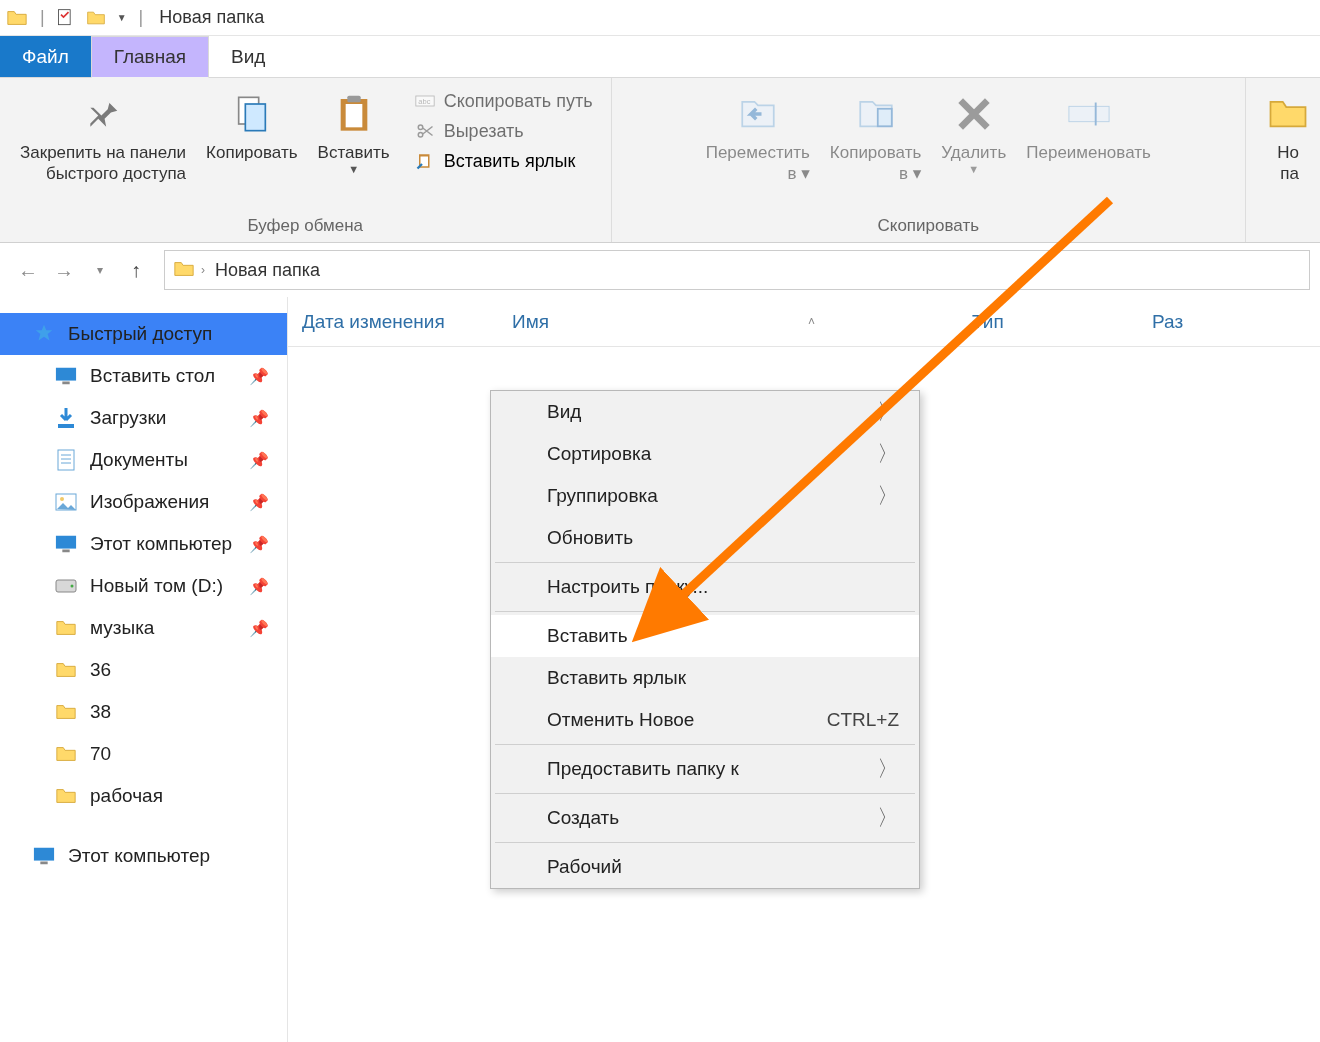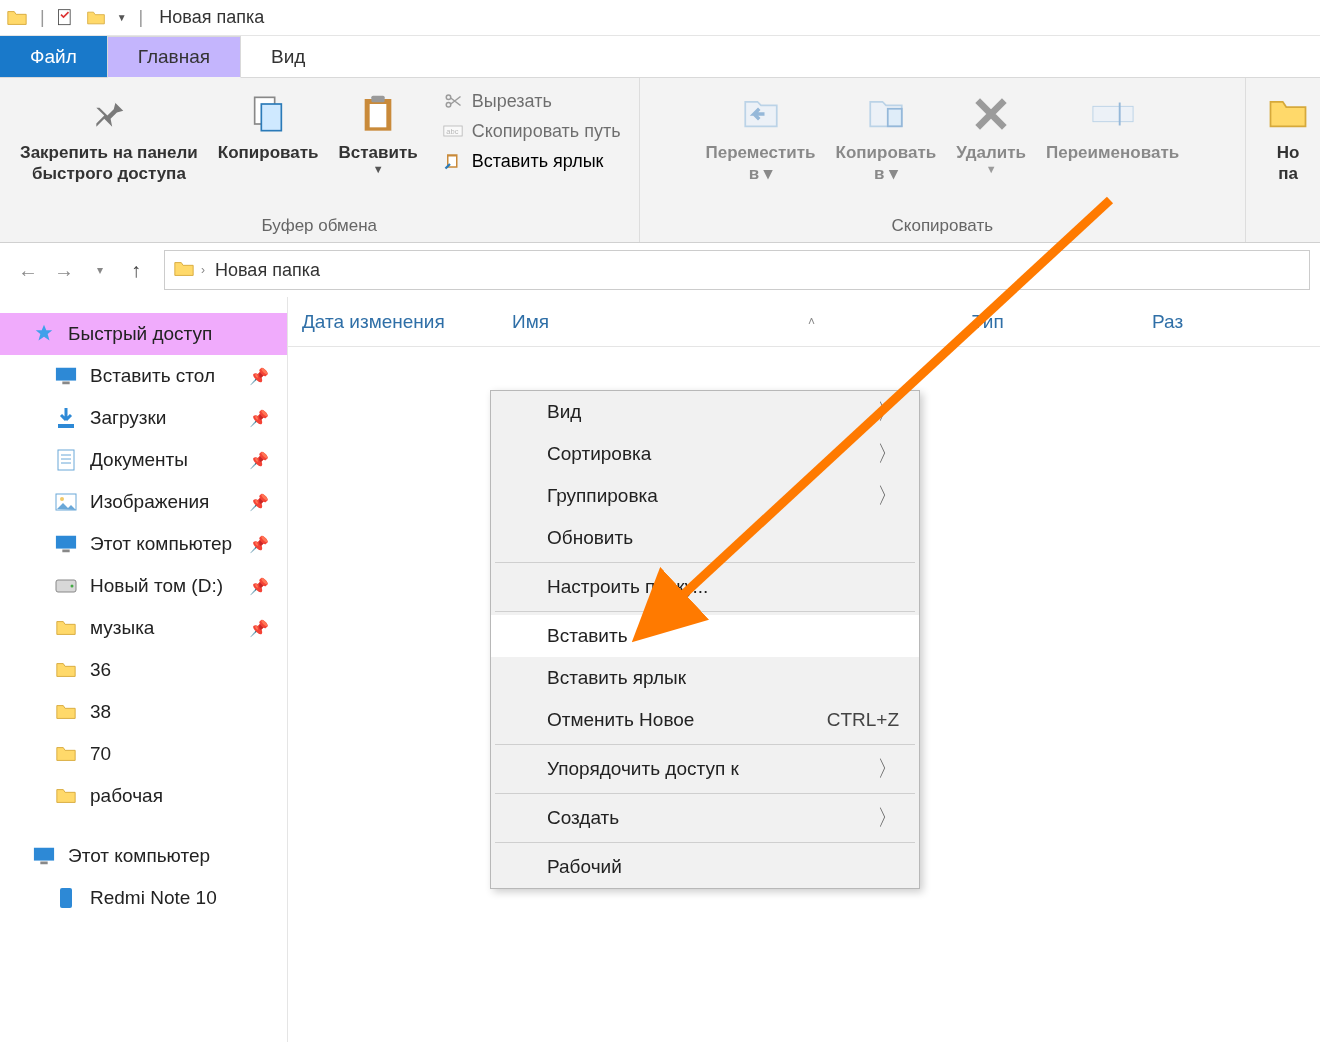--- a/index.html
+++ b/index.html
@@ -8,30 +8,30 @@
 
 .titlebar { height: 36px; display: flex; align-items: center; border-bottom: 1px solid #e5e5e5; }
 .titlebar .folder-ico { width: 22px; height: 22px; margin: 0 6px; }
 .titlebar .sep { color: #999; margin: 0 6px; }
 .titlebar .qat { width: 22px; height: 22px; margin: 0 4px; display: flex; align-items: center; justify-content: center; }
 .titlebar .dropdown-caret { color: #555; font-size: 10px; margin: 0 6px; }
 .titlebar .title { margin-left: 10px; color: #333; font-size: 18px; }
 
 
 .tabs { height: 42px; display: flex; align-items: stretch; background: #fff; border-bottom: 1px solid #d9d9d9; }
-.tab { padding: 0 30px; display: flex; align-items: center; font-size: 19px; color: #333; cursor: pointer; }
+.tab { padding: 0 22px; display: flex; align-items: center; font-size: 19px; color: #333; cursor: pointer; }
 .tab.file { background: #1979ca; color: #fff; }
 .tab.active { background: #c4b5fd; border: 1px solid #d9d9d9; border-bottom: 1px solid #f3f3f3; margin-bottom: -1px; }
 
 
 .ribbon { height: 165px; background: #f3f3f3; border-bottom: 1px solid #d0d0d0; display: flex; }
 .ribbon-group { padding: 8px 10px 2px 10px; border-right: 1px solid #ddd; display: flex; flex-direction: column; }
 .ribbon-group .body { flex: 1; display: flex; align-items: flex-start; }
 .ribbon-group .label { text-align: center; color: #666; font-size: 17px; padding: 4px 0; }
-.rbtn { display: flex; flex-direction: column; align-items: center; justify-content: flex-start; padding: 6px 10px 0 10px; cursor: pointer; text-align: center; color: #333; position: relative; font-weight: bold; }
+.rbtn { display: flex; flex-direction: column; align-items: center; justify-content: flex-start; padding: 6px 10px 0 10px; cursor: pointer; text-align: right; color: #333; position: relative; }
 .rbtn .ico { width: 44px; height: 44px; display: flex; align-items: center; justify-content: center; margin-bottom: 6px; }
 .rbtn .txt { font-size: 17px; line-height: 1.25; }
 .rbtn .caret { font-size: 11px; color: #555; }
 .rbtn.disabled { opacity: 0.55; }
 .small-list { display: flex; flex-direction: column; margin-left: 6px; }
 .small-list .sbtn { display: flex; align-items: center; padding: 4px 8px; cursor: pointer; }
 .small-list .sbtn .sico { width: 22px; height: 22px; margin-right: 8px; display:flex; align-items:center; justify-content:center; }
 .small-list .sbtn.disabled { opacity: 0.55; }
 
 
@@ -39,21 +39,21 @@
 .navbtn { width: 36px; height: 36px; display: flex; align-items: center; justify-content: center; color: #888; font-size: 20px; cursor: pointer; }
 .addr { flex: 1; height: 40px; border: 1px solid #ccc; margin-left: 10px; display: flex; align-items: center; padding: 0 8px; }
 .addr .folder-ico { width: 24px; height: 24px; }
 .addr .crumb { margin: 0 6px; color: #333; }
 .addr .chev { color: #888; font-size: 12px; margin: 0 4px; }
 
 
 .main { display: flex; height: calc(1042px - 36px - 42px - 165px - 54px); }
 .sidebar { width: 288px; border-right: 1px solid #e5e5e5; padding-top: 16px; }
 .side-item { height: 42px; display: flex; align-items: center; padding-left: 32px; cursor: pointer; }
-.side-item.selected { background: #f0abfc; }
+.side-item.selected { background: #3b82f6; }
 .side-item .sico { width: 24px; height: 24px; margin-right: 12px; display:flex; align-items:center; justify-content:center; }
 .side-item .pin { margin-left: auto; margin-right: 18px; color: #8a8a8a; font-size: 16px; }
 .side-item.sub { padding-left: 54px; }
 .side-item .label { color: #222; font-size: 19px; }
 .side-spacer { height: 18px; }
 
 .content { flex: 1; position: relative; }
 .columns { height: 50px; display: flex; align-items: center; border-bottom: 1px solid #e5e5e5; color: #4a6; }
 .col { color: #2f6fa7; font-size: 19px; padding: 0 14px; display: flex; align-items: center; height: 100%; cursor: pointer; }
 .col .sort { margin-left: auto; font-size: 12px; color: #888; }
@@ -133,36 +133,36 @@
               <rect x="7" y="6" width="10" height="14" fill="#fff"></rect>
               <rect x="8" y="1" width="8" height="4" rx="1" fill="#999"></rect>
             </svg>
         </div>
         <div class="txt">Вставить</div>
         <div class="caret">▼</div>
       </div>
       <div class="small-list">
         <div class="sbtn disabled">
           <span class="sico">
+            <svg width="20" height="14" viewBox="0 0 24 14">
+                <rect x="1" y="1" width="22" height="12" fill="#fff" stroke="#888"></rect>
+                <text x="4" y="11" font-size="9" fill="#888">abc</text>
+              </svg>
+          </span>
+          <span>Скопировать путь</span>
+        </div>
+        <div class="sbtn disabled">
+          <span class="sico">
             <svg width="18" height="18" viewBox="0 0 24 24">
                 <circle cx="6" cy="7" r="3" fill="none" stroke="#555" stroke-width="2"></circle>
                 <circle cx="6" cy="17" r="3" fill="none" stroke="#555" stroke-width="2"></circle>
                 <path d="M9 8l13 10M9 16L22 6" stroke="#555" stroke-width="2"></path>
               </svg>
           </span>
           <span>Вырезать</span>
-        </div>
-        <div class="sbtn disabled">
-          <span class="sico">
-            <svg width="20" height="14" viewBox="0 0 24 14">
-                <rect x="1" y="1" width="22" height="12" fill="#fff" stroke="#888"></rect>
-                <text x="4" y="11" font-size="9" fill="#888">abc</text>
-              </svg>
-          </span>
-          <span>Скопировать путь</span>
         </div>
         <div class="sbtn">
           <span class="sico">
             <svg width="18" height="20" viewBox="0 0 24 24">
                 <rect x="4" y="3" width="14" height="18" fill="#c98a3a"></rect>
                 <rect x="6" y="6" width="10" height="13" fill="#fff"></rect>
                 <path d="M2 22l6-6" stroke="#2a7ab8" stroke-width="3"></path>
               </svg>
           </span>
           <span>Вставить ярлык</span>
@@ -368,28 +368,20 @@
     <div class="side-spacer"></div>
     <div class="side-item">
       <span class="sico">
           <svg width="22" height="20" viewBox="0 0 24 20">
             <rect x="1" y="1" width="22" height="14" fill="#2d89d6"></rect>
             <rect x="8" y="16" width="8" height="3" fill="#888"></rect>
           </svg>
         </span>
       <span class="label">Этот компьютер</span>
     </div>
-    <div class="side-item sub">
-      <span class="sico">
-          <svg width="14" height="22" viewBox="0 0 14 22">
-            <rect x="1" y="1" width="12" height="20" rx="2" fill="#2d89d6"></rect>
-          </svg>
-        </span>
-      <span class="label">Redmi Note 10</span>
-    </div>
   </div>
 
   <div class="content">
     <div class="columns">
       <div class="col" style="width:210px;">Дата изменения</div>
       <div class="col" style="width:460px;">
         <span>Имя</span>
         <span class="sort" style="position:absolute; left:520px;">˄</span>
       </div>
       <div class="col" style="width:180px;">Тип</div>
@@ -424,21 +416,21 @@
     </div>
     <div class="ctx-item">
       <span>Вставить ярлык</span>
     </div>
     <div class="ctx-item">
       <span>Отменить Новое</span>
       <span class="shortcut">CTRL+Z</span>
     </div>
     <div class="ctx-sep"></div>
     <div class="ctx-item">
-      <span>Упорядочить доступ к</span>
+      <span>Предоставить папку к</span>
       <span class="arrow">〉</span>
     </div>
     <div class="ctx-sep"></div>
     <div class="ctx-item">
       <span>Создать</span>
       <span class="arrow">〉</span>
     </div>
     <div class="ctx-sep"></div>
     <div class="ctx-item">
       <span>Рабочий</span>

